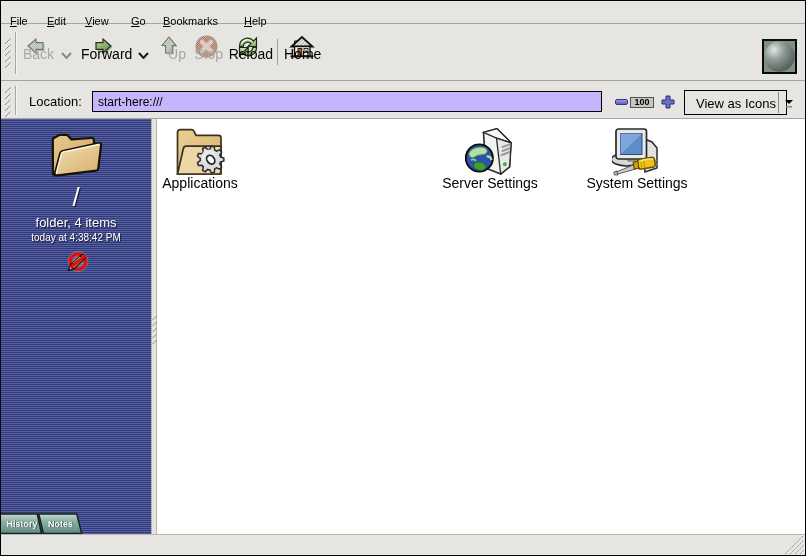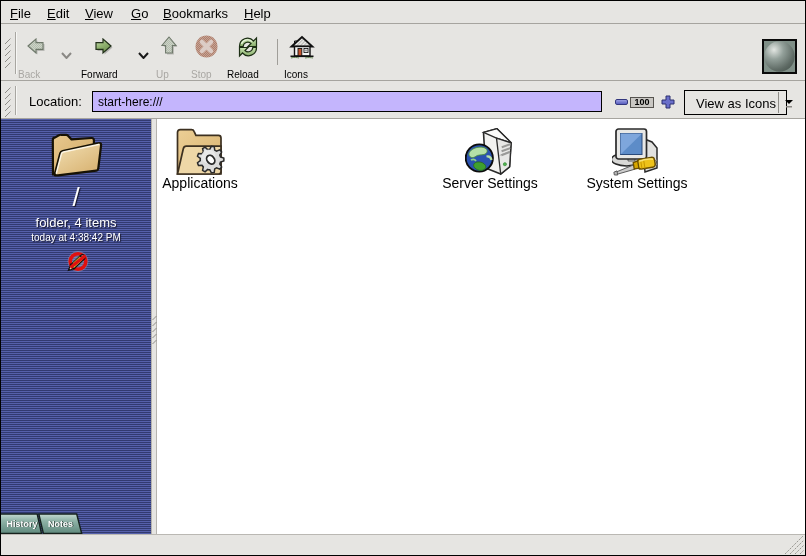--- a/index.html
+++ b/index.html
@@ -1,27 +1,27 @@
 <!DOCTYPE html>
 <html><head>
 <meta charset="utf-8">
 <style>
 * { margin:0; padding:0; box-sizing:border-box; }
 html,body { width:806px; height:556px; overflow:hidden; }
 body { font-family:"Liberation Sans", sans-serif; background:#e6e5e2; }
 #win { position:absolute; left:0; top:0; width:806px; height:556px; border:1px solid #000; background:#e6e5e2; }
 
 #menubar { position:absolute; left:0; top:0; width:804px; height:23px; border-bottom:1px solid #a6a49f; }
-#menubar span.mi { position:absolute; top:5px; font-size:13px; color:#000; }
+#menubar span.mi { position:absolute; top:14px; font-size:11px; color:#000; }
 u { text-decoration:underline; }
 
 #toolbar { position:absolute; left:0; top:24px; width:804px; height:56px; border-bottom:1px solid #a6a49f; }
 .handle { position:absolute; }
 .ticon { position:absolute; }
-.tlabel { position:absolute; top:44px; font-size:10px; color:#000; text-align:left; }
+.tlabel { position:absolute; top:21px; font-size:14px; color:#000; text-align:right; }
 .tlabel.dis { color:#a9a7a3; }
 .chev { position:absolute; }
 #tsep { position:absolute; left:276px; top:14px; width:1px; height:26px; background:#a09e99; }
 #throbber { position:absolute; left:761px; top:14px; width:35px; height:35px; background:#7f8f87; border:2px solid #0a0a0a; }
 
 #locbar { position:absolute; left:0; top:81px; width:804px; height:37px; border-bottom:1px solid #a6a49f; }
 
 #loclabel { position:absolute; left:28px; top:12px; font-size:13px; color:#000; }
 #locfield { position:absolute; left:91px; top:9px; width:510px; height:21px; background:#c4b5fd; border:1px solid #000; font-size:12px; color:#000; padding:3px 0 0 5px; }
 #zminus { position:absolute; left:614px; top:17px; width:13px; height:6px; background:linear-gradient(#9a9ee2,#5a5fc0); border:1px solid #33377e; border-radius:2px; }
@@ -140,21 +140,21 @@
         </defs>
       <path d="M5.5,6 H8.5 V9 H5.5 Z" fill="#d8d8d4" stroke="#111" stroke-width="1"></path>
       <path d="M2.5,11.5 L13,2 L23.5,11.5 Z" fill="url(#roofh)" stroke="#111" stroke-width="1.8"></path>
       <rect x="5.5" y="11.5" width="15.5" height="9.5" fill="#f6f6f4" stroke="#111" stroke-width="1.4"></rect>
       <rect x="9" y="13.5" width="3.8" height="7.5" fill="#c4542e" stroke="#111" stroke-width="0.9"></rect>
       <rect x="15" y="13.5" width="4" height="4" fill="#fff" stroke="#111" stroke-width="0.9"></rect>
       <path d="M17,13.5 V17.5 M15,15.5 H19" stroke="#888" stroke-width="0.7"></path>
       <path d="M1.5,21.3 H24.5" stroke="#111" stroke-width="1.6"></path>
       <path d="M2,23 C5,22 8,22.5 10,23 M16,23 C19,22.3 22,22.6 24,23" stroke="#6a8a5a" stroke-width="1" fill="none"></path>
     </svg>
-    <div class="tlabel" style="left:283px; width:37px;">Icons</div>
+    <div class="tlabel" style="left:283px; width:37px;">Home</div>
     <div id="throbber">
       <svg width="31" height="31" viewBox="0 0 31 31">
           <defs>
             <radialGradient id="sph" cx="32%" cy="28%" r="78%">
               <stop offset="0%" stop-color="#e2e6e2"></stop>
               <stop offset="40%" stop-color="#93a09a"></stop>
               <stop offset="85%" stop-color="#5e6a64"></stop>
               <stop offset="100%" stop-color="#525e58"></stop>
             </radialGradient>
           </defs>

